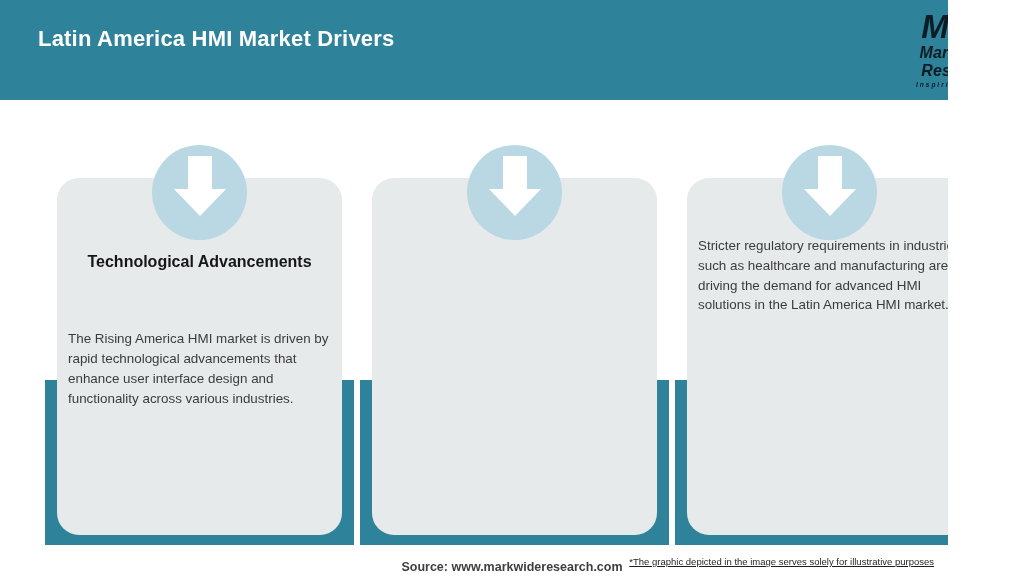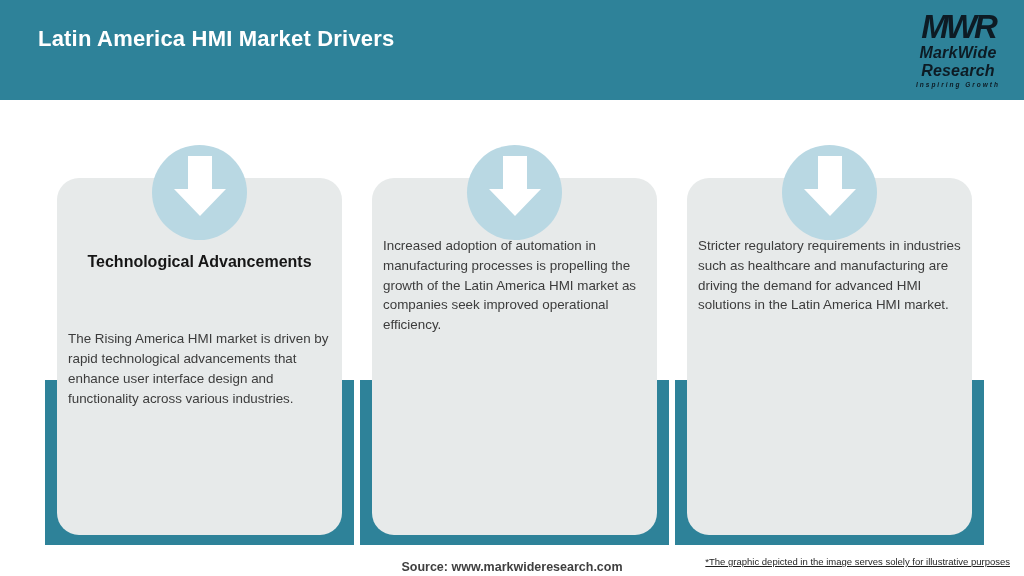--- a/index.html
+++ b/index.html
@@ -9,21 +9,21 @@
     --header-text: #FFFFFF;
     --card-title-text: #161616;
     --body-text: #3C3C3C;
     --logo-text: #0D1B24;
     --footer-text: #3F3F3F;
   }
   * { margin:0; padding:0; box-sizing:border-box; }
   html,body { background:#fff; }
   body { font-family:"Liberation Sans", sans-serif; }
   .canvas {
-    position:relative; width:1024px; height:576px;
+    position:relative; width:948px; height:576px;
     background:#fff; overflow:hidden;
   }
 
   
   .header {
     position:absolute; left:0; top:0; width:1024px; height:100px;
     background:var(--teal);
   }
   .page-title {
     position:absolute; left:38px; top:26px;
@@ -99,21 +99,20 @@
   <div class="band p1"></div>
   <div class="band p2"></div>
   <div class="band p3"></div>
 
   <div class="card p1">
     <div class="card-title">Technological Advancements</div>
     <div class="card-desc">The Rising America HMI market is driven by rapid technological advancements that enhance user interface design and functionality across various industries.</div>
   </div>
 
   <div class="card p2">
-    <div class="card-desc">Increased adoption of automation in manufacturing processes is propelling the growth of the Latin America HMI market as companies seek improved operational efficiency.</div>
   </div>
 
   <div class="card p3">
     <div class="card-desc">Stricter regulatory requirements in industries such as healthcare and manufacturing are driving the demand for advanced HMI solutions in the Latin America HMI market.</div>
   </div>
 
   <div class="circle p1">
     <svg width="56" height="60" viewBox="0 0 56 60" aria-hidden="true">
       <polygon points="16,0 40,0 40,33 54,33 28,60 2,33 16,33" fill="#FFFFFF"></polygon>
     </svg>

